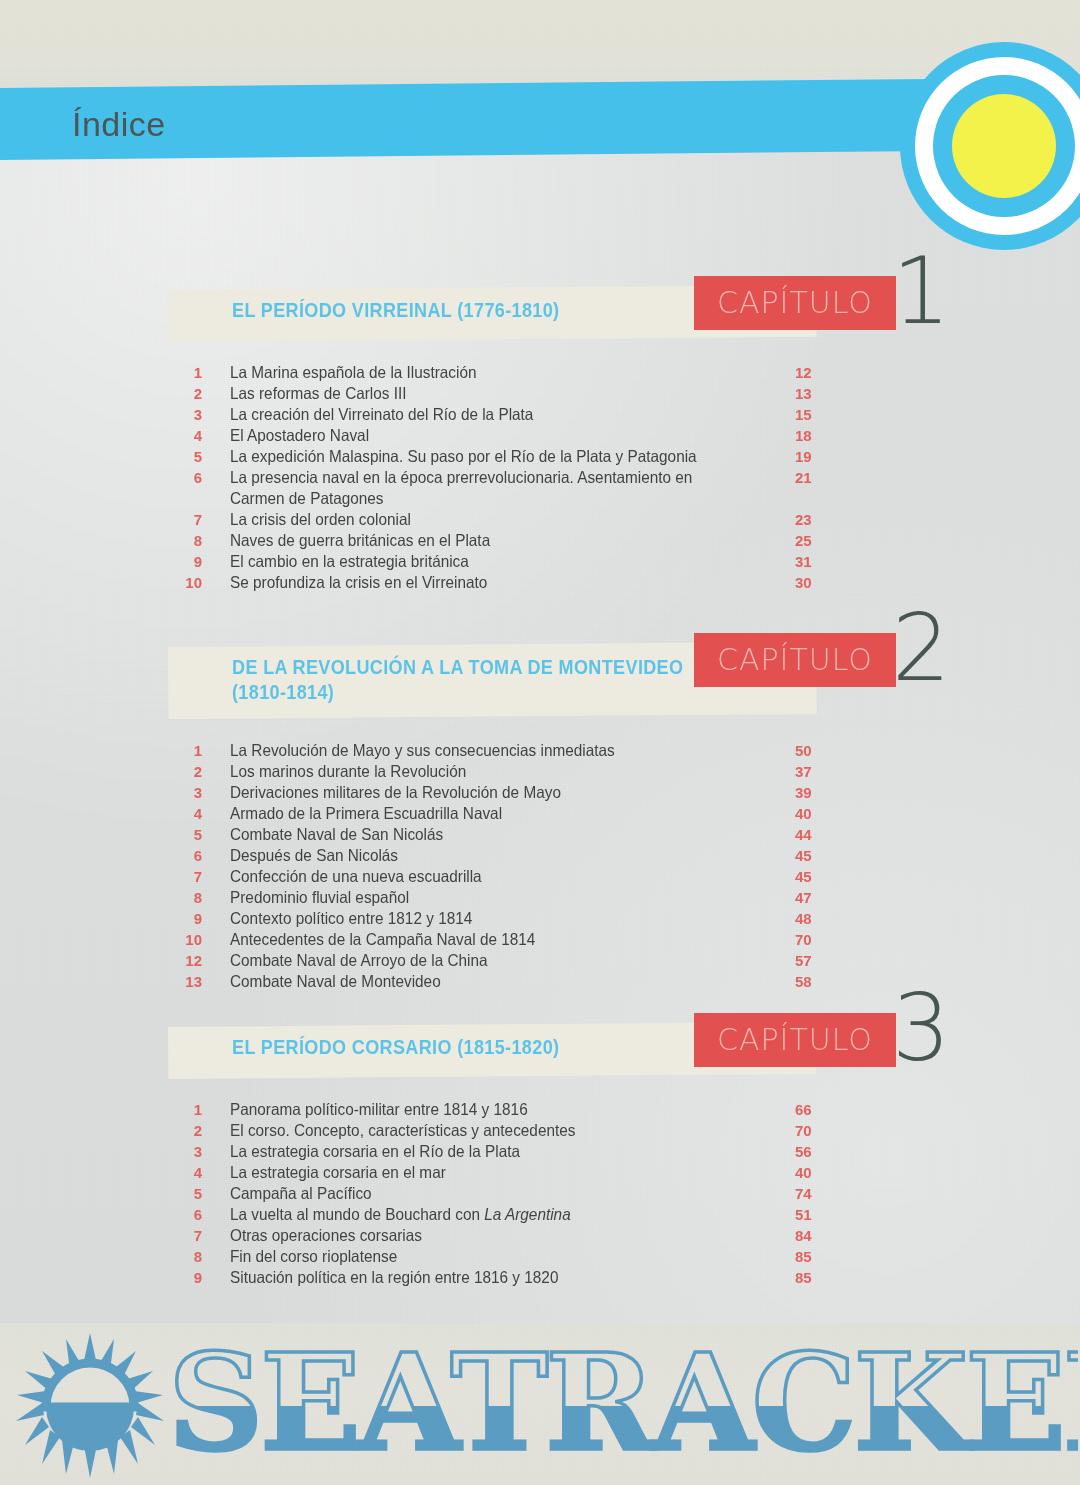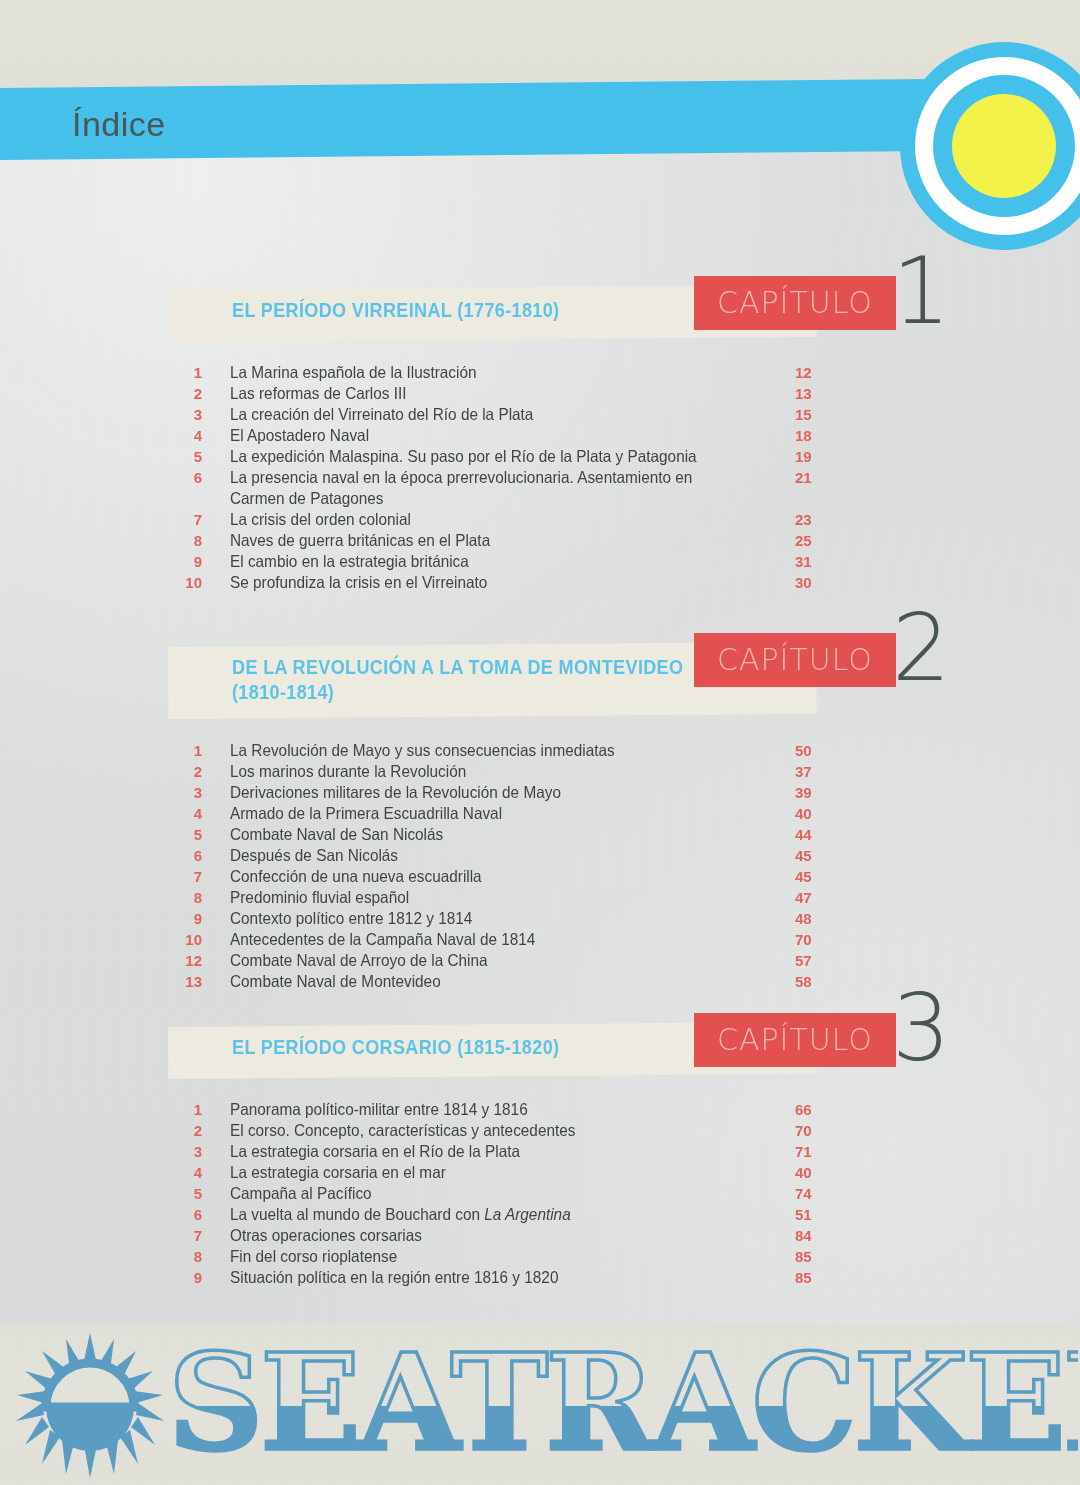--- a/index.html
+++ b/index.html
@@ -388,21 +388,21 @@
       <span class="toc-page">66</span>
     </div>
     <div class="toc-row">
       <span class="toc-index">2</span>
       <span class="toc-label">El corso. Concepto, características y antecedentes</span>
       <span class="toc-page">70</span>
     </div>
     <div class="toc-row">
       <span class="toc-index">3</span>
       <span class="toc-label">La estrategia corsaria en el Río de la Plata</span>
-      <span class="toc-page">71</span>
+      <span class="toc-page">56</span>
     </div>
     <div class="toc-row">
       <span class="toc-index">4</span>
       <span class="toc-label">La estrategia corsaria en el mar</span>
       <span class="toc-page">40</span>
     </div>
     <div class="toc-row">
       <span class="toc-index">5</span>
       <span class="toc-label">Campaña al Pacífico</span>
       <span class="toc-page">74</span>

